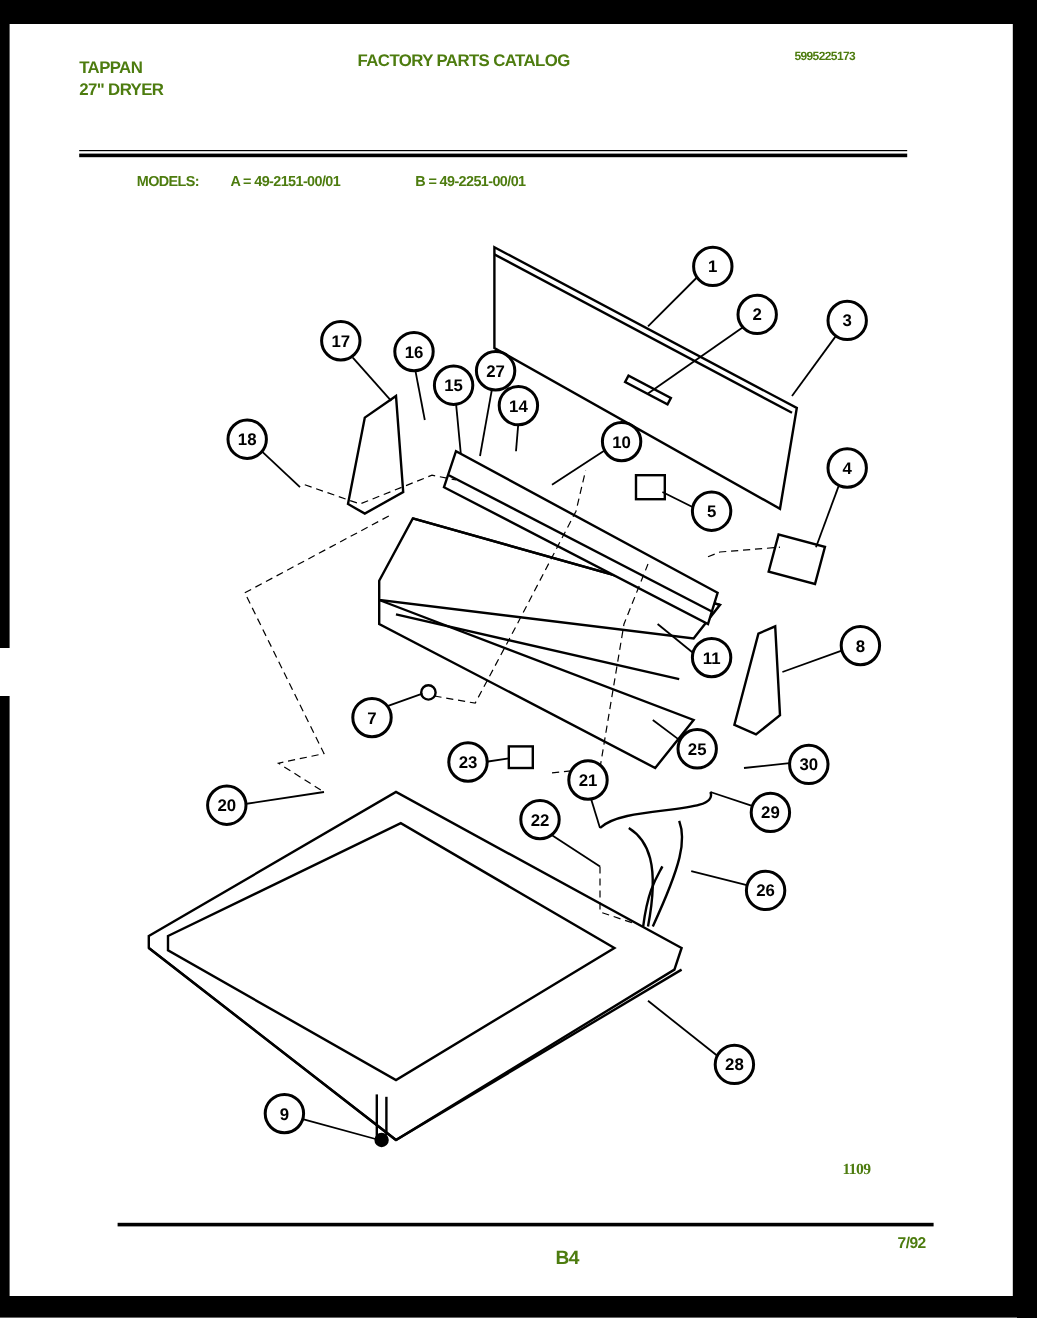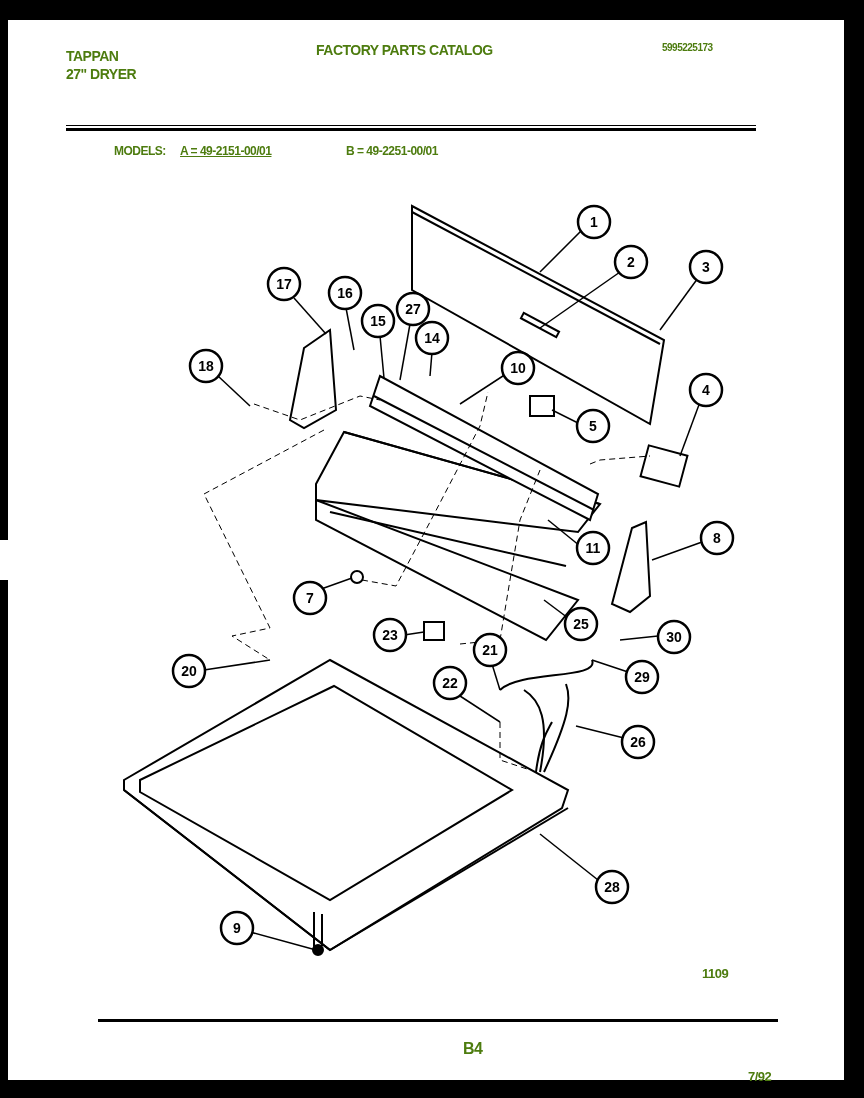--- a/index.html
+++ b/index.html
@@ -1,29 +1,29 @@
 <!DOCTYPE html>
 <html><head>
 <meta charset="utf-8">
 <style>
   html,body{margin:0;padding:0;}
   body{width:864px;height:1098px;background:#000;position:relative;overflow:hidden;font-family:"Liberation Sans",sans-serif;}
   .page{position:absolute;left:8px;top:20px;width:836px;height:1060px;background:#fff;}
   .txt{position:absolute;font-weight:bold;color:#4d7c0f;white-space:nowrap;letter-spacing:-0.5px;}
   .hdr-brand{left:66px;top:48px;font-size:14px;}
   .hdr-model{left:66px;top:66px;font-size:14px;}
-  .hdr-title{left:316px;top:42px;font-size:14px;}
+  .hdr-title{left:298px;top:42px;font-size:14px;}
   .hdr-partno{left:662px;top:42px;font-size:10px;}
   .models{top:128px;font-size:12px;padding-left:48px;}
   .models-label{left:66px;}
-  .model-a{left:132px;text-decoration:underline;}
+  .model-a{left:144px;}
   .model-b{left:290px;}
   .rule{position:absolute;background:#000;}
-  .fig-no{left:696px;top:948px;font-size:13px;}
-  .date{left:746px;top:1008px;font-size:13px;margin-top:41px;}
+  .fig-no{left:696px;top:948px;font-size:13px;font-family:Liberation Serif, serif;}
+  .date{left:746px;top:1008px;font-size:13px;}
   .page-no{left:422px;top:1022px;font-size:16px;}
   svg.diagram{position:absolute;left:0;top:0;}
   .callout circle{fill:#fff;stroke:#000;stroke-width:2.5;}
   .callout text{font-family:"Liberation Sans",sans-serif;font-weight:bold;font-size:14px;text-anchor:middle;dominant-baseline:central;}
   .sidebar-mark{position:absolute;left:0;top:540px;width:10px;height:40px;background:#fff;}
 </style>
 </head>
 <body>
 
 <div class="page"></div>

